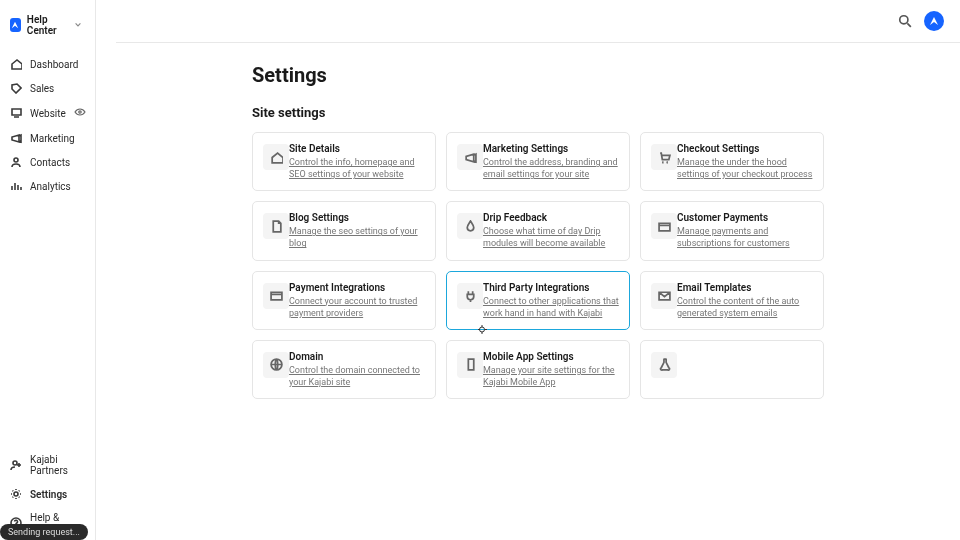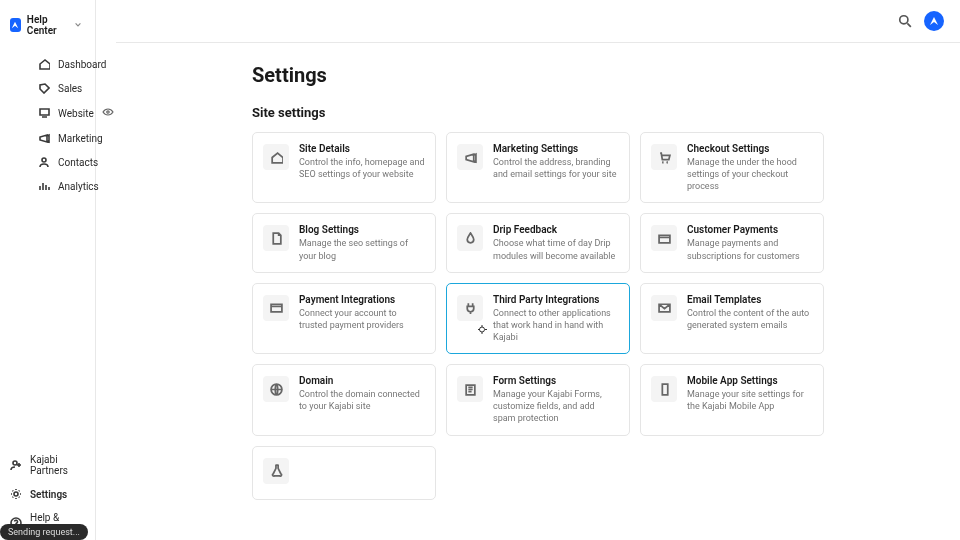--- a/index.html
+++ b/index.html
@@ -34,21 +34,21 @@
   width: 14px; height: 14px;
   background: #1664ff;
   border-radius: 3px;
   display: flex;
   align-items: center;
   justify-content: center;
 }
 .sidebar-logo svg { width: 8px; height: 8px; }
 .sidebar-title { font-size: 10px; font-weight: 600; }
 .sidebar-caret { margin-left: auto; color: #888; }
-.sidebar-nav { padding: 4px 0; margin-left: 28px; }
+.sidebar-nav { padding: 4px 0; }
 .sidebar-item {
   display: flex;
   align-items: center;
   gap: 8px;
   padding: 6px 10px;
   font-size: 10px;
   color: #2a2a2a;
   cursor: pointer;
 }
 .sidebar-item .icon { width: 12px; height: 12px; flex-shrink: 0; display:flex;align-items:center;justify-content:center;}
@@ -93,40 +93,39 @@
   display: grid;
   grid-template-columns: repeat(3, 184px);
   gap: 10px;
   margin-bottom: 0;
 }
 .card {
   border: 1px solid #e5e5e5;
   border-radius: 5px;
   padding: 10px 10px 10px 10px;
   display: flex;
-  gap: 10px;
   cursor: pointer;
   min-height: 54px;
   background:#fff;
 }
 .card.highlight {
   border: 1.5px solid #1ba7dc;
 }
 .card-icon {
   width: 26px; height: 26px;
   background: #f4f4f4;
   border-radius: 4px;
   flex-shrink: 0;
   display:flex;align-items:center;justify-content:center;
   margin-top: 1px;
 }
 .card-icon svg { width:13px;height:13px;stroke:#666;stroke-width:1.6;fill:none;}
 .card-body { display:flex; flex-direction:column; gap:2px;}
 .card-title { font-size: 10px; font-weight: 600; color:#1a1a1a; }
-.card-desc { font-size: 9px; color:#777; line-height:1.35; }
+.card-desc { font-size: 9px; color:#777; line-height:1.35;text-decoration:underline; }
 
 .status-toast {
   position: absolute;
   left: 0; bottom: 0;
   background: #2a2a2a;
   color: #ddd;
   font-size: 9px;
   padding: 3px 8px;
   border-radius: 8px;
 }
@@ -363,31 +362,20 @@
           </svg>
         </div>
     <div class="card-body">
       <div class="card-title">Domain</div>
       <div class="card-desc">Control the domain connected to your Kajabi site</div>
     </div>
       </div>
       <div class="card">
     <div class="card-icon">
           <svg viewBox="0 0 12 12">
-            <path d="M2 2h8v9H2zM4 4h4M4 6h4M4 8h3"></path>
-          </svg>
-        </div>
-    <div class="card-body">
-      <div class="card-title">Form Settings</div>
-      <div class="card-desc">Manage your Kajabi Forms, customize fields, and add spam protection</div>
-    </div>
-      </div>
-      <div class="card">
-    <div class="card-icon">
-          <svg viewBox="0 0 12 12">
             <path d="M4 1h5v10H4zM6 9.5h.01"></path>
           </svg>
         </div>
     <div class="card-body">
       <div class="card-title">Mobile App Settings</div>
       <div class="card-desc">Manage your site settings for the Kajabi Mobile App</div>
     </div>
       </div>
       <div class="card">
     <div class="card-icon">

